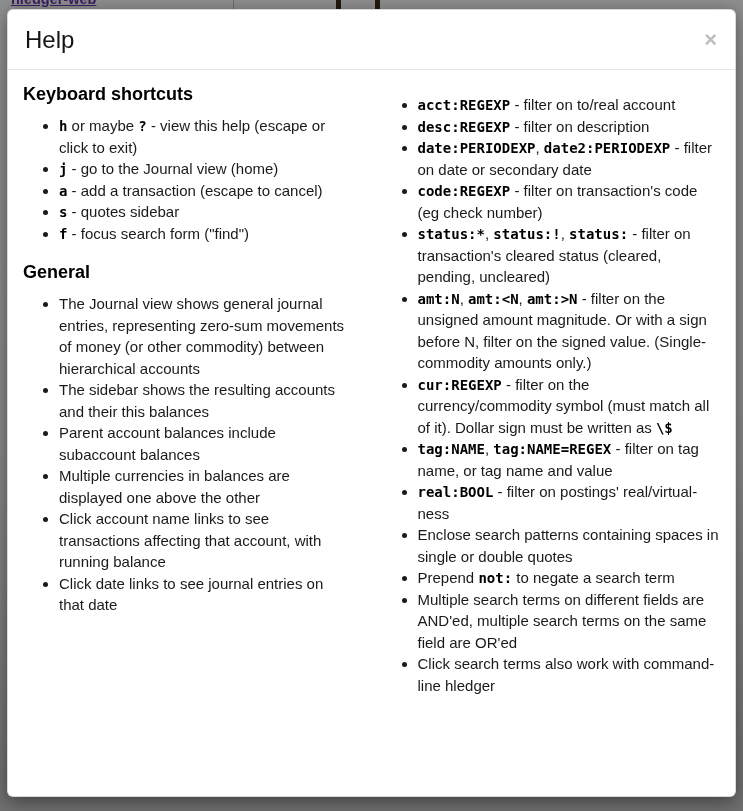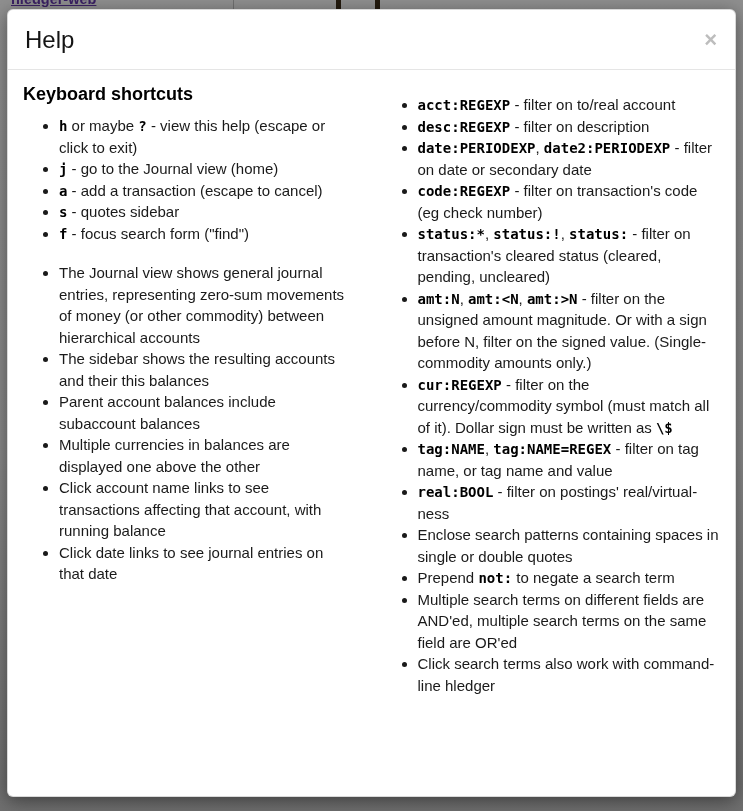--- a/index.html
+++ b/index.html
@@ -92,20 +92,21 @@
     <div class="modal-body">
       <div class="col col-left">
           <div class="section-heading">Keyboard shortcuts</div>
           <ul>
             <li><code>h</code><span> or maybe </span><code>?</code><span> - view this help (escape or click to exit)</span></li>
             <li><code>j</code><span> - go to the Journal view (home)</span></li>
             <li><code>a</code><span> - add a transaction (escape to cancel)</span></li>
             <li><code>s</code><span> - quotes sidebar</span></li>
             <li><code>f</code><span> - focus search form ("find")</span></li>
           </ul>
+          <div class="section-heading">General</div>
           <ul>
             <li><span>The Journal view shows general journal entries, representing zero-sum movements of money (or other commodity) between hierarchical accounts</span></li>
             <li><span>The sidebar shows the resulting accounts and their this balances</span></li>
             <li><span>Parent account balances include subaccount balances</span></li>
             <li><span>Multiple currencies in balances are displayed one above the other</span></li>
             <li><span>Click account name links to see transactions affecting that account, with running balance</span></li>
             <li><span>Click date links to see journal entries on that date</span></li>
           </ul>
         </div>
       <div class="col col-right">

